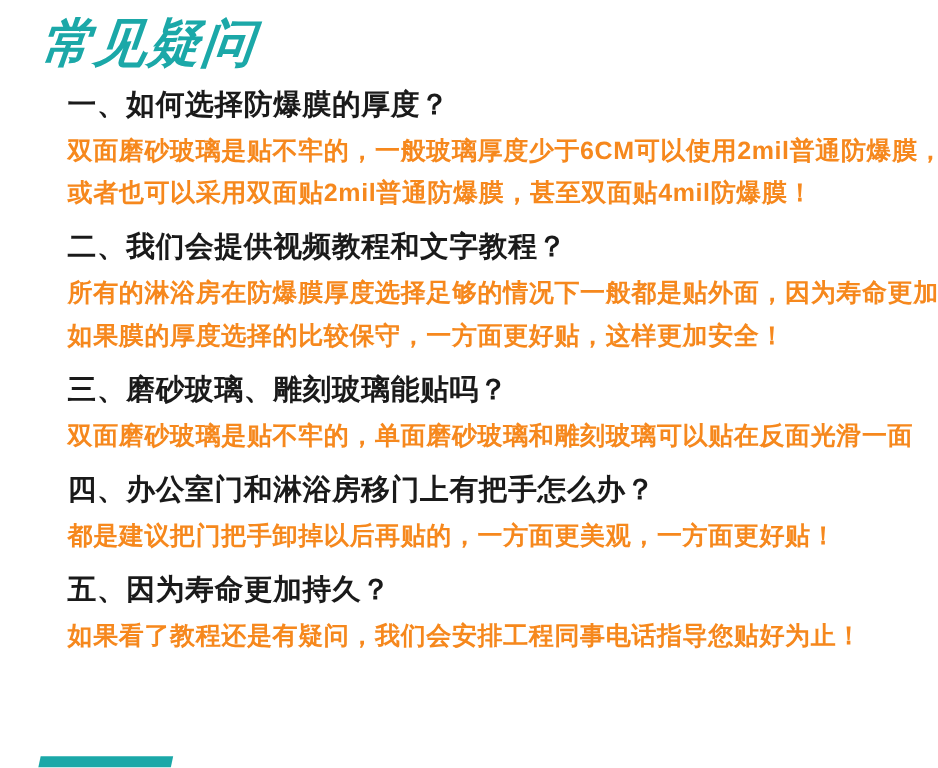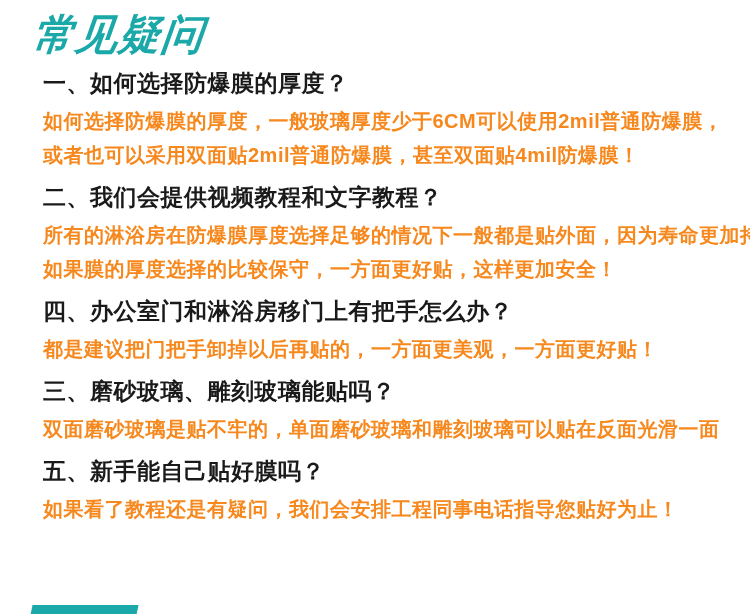--- a/index.html
+++ b/index.html
@@ -22,21 +22,21 @@
     font-size: 42px;
     line-height: 46px;
     font-weight: bold;
     font-style: italic;
     color: var(--teal, #1BA8A8);
     transform: skewX(-6deg);
     transform-origin: left bottom;
     letter-spacing: 1px;
   }
   .faq-list {
-    margin: 1px;
+    margin: 12px;
   }
   .faq-item {
     margin-top: 12px;
   }
   .faq-question {
     margin: 0 0 0 12px;
     font-size: 23px;
     line-height: 26px;
     font-weight: bold;
     color: var(--qcolor, #1A1A1A);
@@ -69,49 +69,49 @@
 </head>
 <body>
 
 <div class="page" style="--teal: #1BA8A8; --orange: #F6881D; --qcolor: #1A1A1A; --bg: #FFFFFF;">
   <h1 class="page-title">常见疑问</h1>
 
   <div class="faq-list">
   <section class="faq-item">
     <h2 class="faq-question">一、如何选择防爆膜的厚度？</h2>
     <p class="faq-answer">
-          <span class="ans-line">如何选择防爆膜的厚度，一般玻璃厚度少于6CM可以使用2mil普通防爆膜，</span>
+          <span class="ans-line">双面磨砂玻璃是贴不牢的，一般玻璃厚度少于6CM可以使用2mil普通防爆膜，</span>
           <span class="ans-line">或者也可以采用双面贴2mil普通防爆膜，甚至双面贴4mil防爆膜！</span>
         </p>
   </section>
 
   <section class="faq-item">
     <h2 class="faq-question">二、我们会提供视频教程和文字教程？</h2>
     <p class="faq-answer">
           <span class="ans-line">所有的淋浴房在防爆膜厚度选择足够的情况下一般都是贴外面，因为寿命更加持久，</span>
           <span class="ans-line">如果膜的厚度选择的比较保守，一方面更好贴，这样更加安全！</span>
         </p>
   </section>
 
   <section class="faq-item">
+    <h2 class="faq-question">三、磨砂玻璃、雕刻玻璃能贴吗？</h2>
+    <p class="faq-answer">
+          <span class="ans-line">双面磨砂玻璃是贴不牢的，单面磨砂玻璃和雕刻玻璃可以贴在反面光滑一面</span>
+        </p>
+  </section>
+
+  <section class="faq-item">
     <h2 class="faq-question">四、办公室门和淋浴房移门上有把手怎么办？</h2>
     <p class="faq-answer">
           <span class="ans-line">都是建议把门把手卸掉以后再贴的，一方面更美观，一方面更好贴！</span>
         </p>
   </section>
 
   <section class="faq-item">
-    <h2 class="faq-question">三、磨砂玻璃、雕刻玻璃能贴吗？</h2>
-    <p class="faq-answer">
-          <span class="ans-line">双面磨砂玻璃是贴不牢的，单面磨砂玻璃和雕刻玻璃可以贴在反面光滑一面</span>
-        </p>
-  </section>
-
-  <section class="faq-item">
-    <h2 class="faq-question">五、新手能自己贴好膜吗？</h2>
+    <h2 class="faq-question">五、因为寿命更加持久？</h2>
     <p class="faq-answer">
           <span class="ans-line">如果看了教程还是有疑问，我们会安排工程同事电话指导您贴好为止！</span>
         </p>
   </section>
 </div>
 
   <div class="next-section-cutoff"></div>
 </div>
 
 </body></html>

